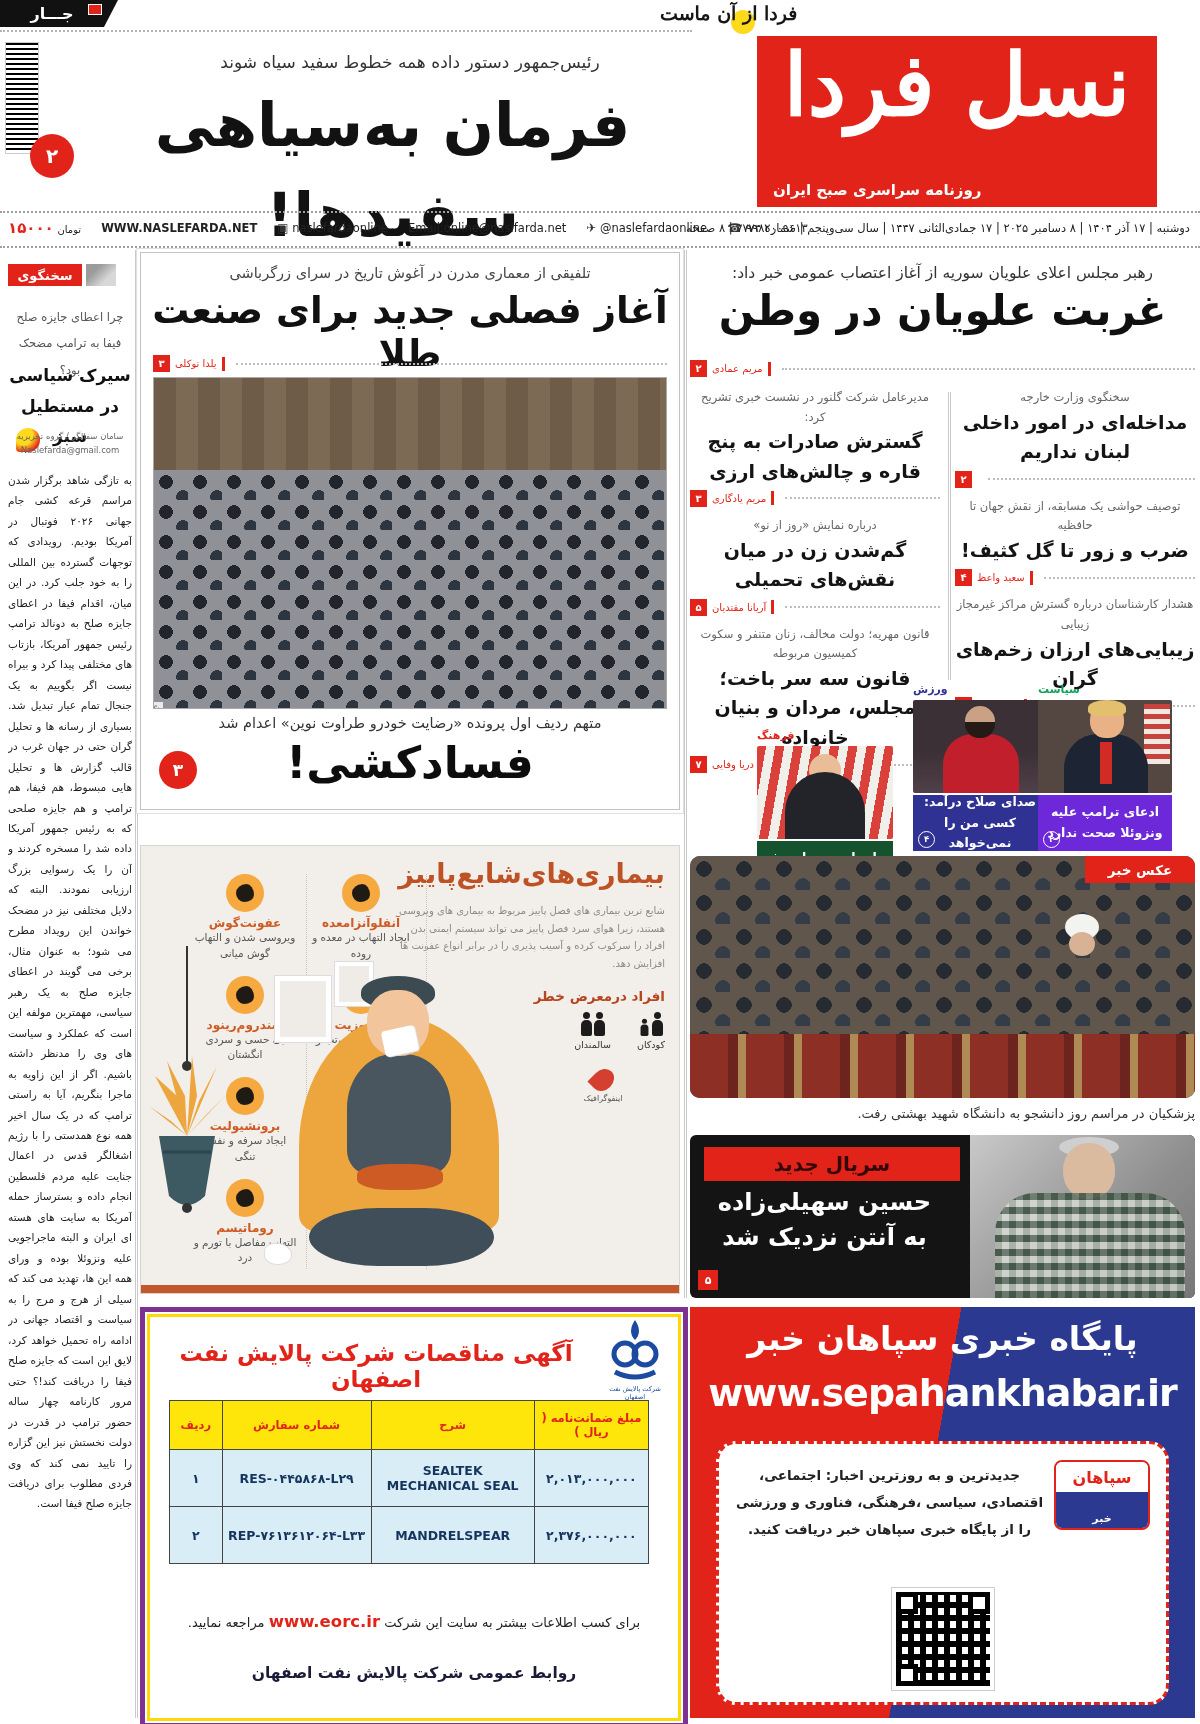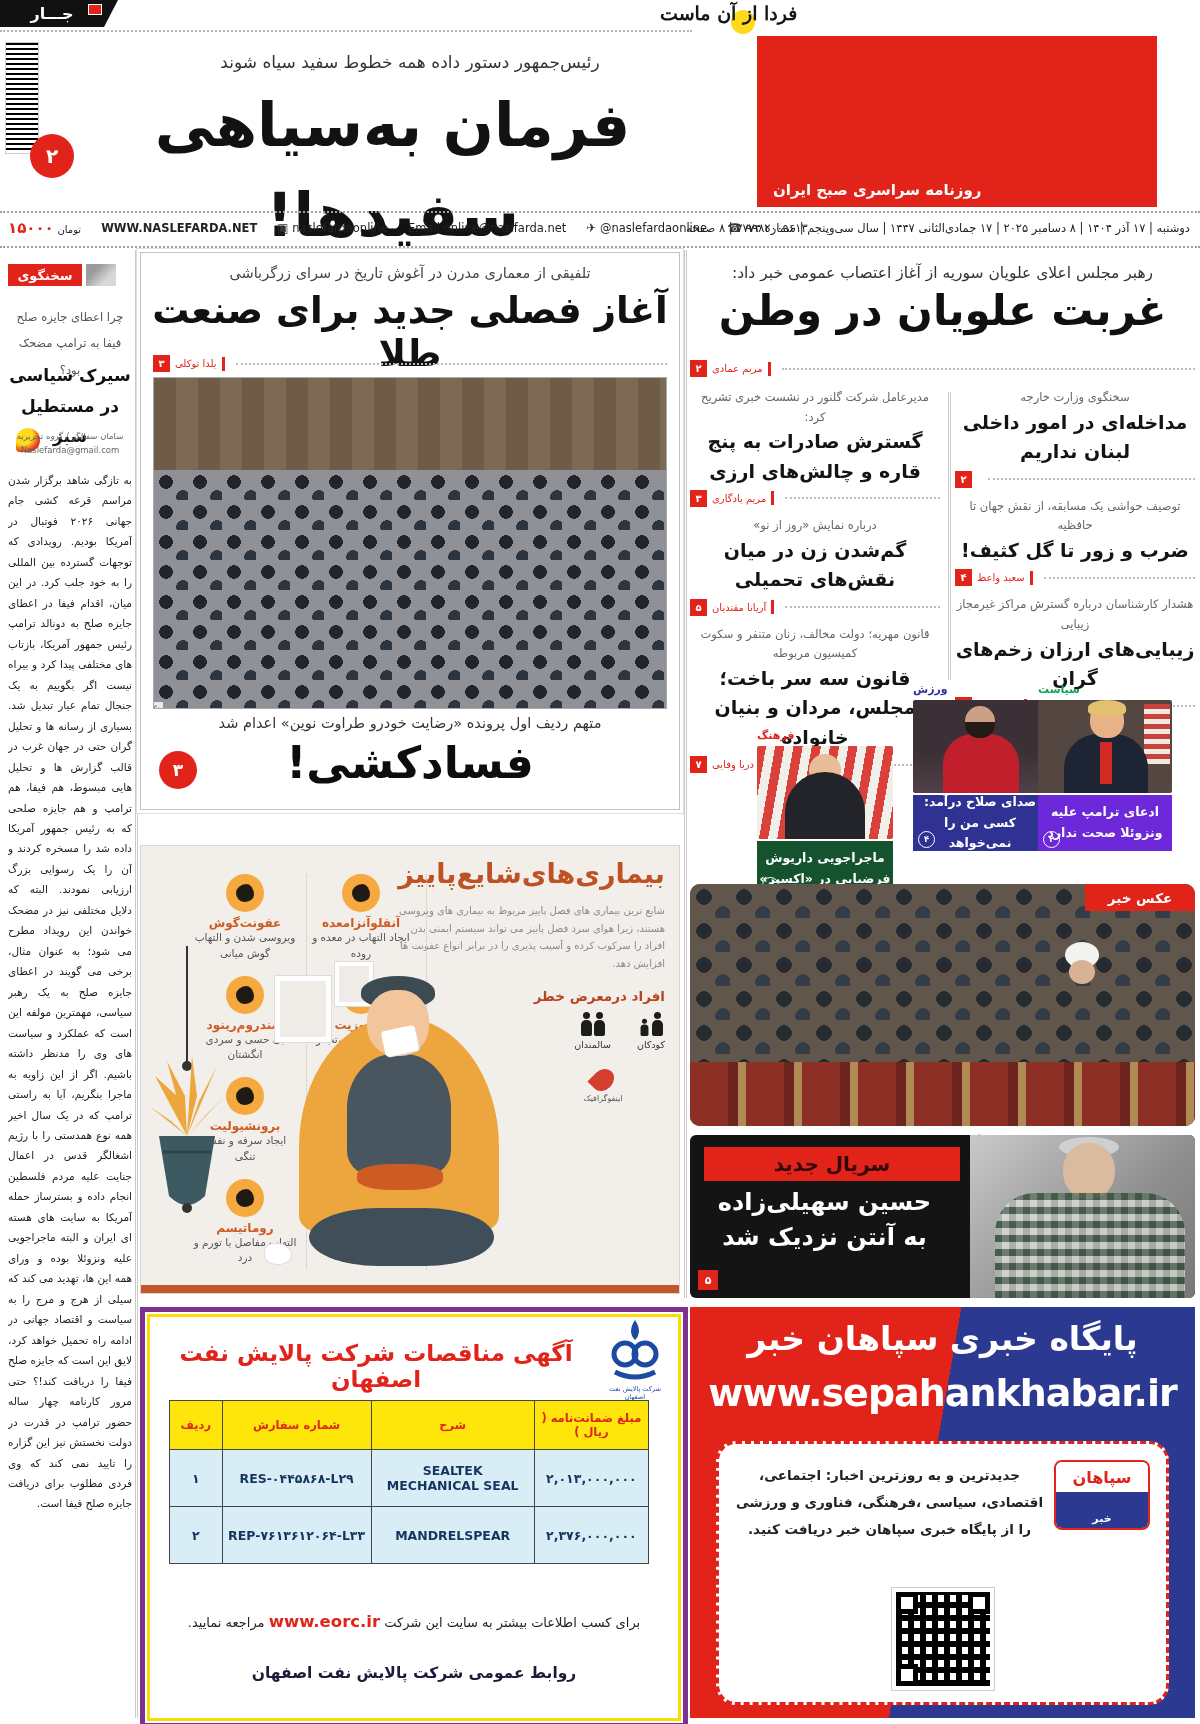--- a/index.html
+++ b/index.html
@@ -93,21 +93,21 @@
   .ph2 .fig{position:absolute;left:30px;top:34px;width:76px;height:62px;border-radius:30px 30px 0 0;background:#c21f2c;}
   .ph2 .head{position:absolute;left:52px;top:6px;width:30px;height:30px;border-radius:50%;background:#caa184;}
   .ph2 .beard{position:absolute;left:52px;top:22px;width:30px;height:16px;border-radius:0 0 14px 14px;background:#241a16;}
   .ph3{background:linear-gradient(180deg,#544741 0 100%);}
   .ph3 .flag{position:absolute;right:2px;top:4px;width:26px;height:60px;background:repeating-linear-gradient(180deg,#c8413c 0 5px,#efe9e2 5px 10px);}
   .ph3 .fig{position:absolute;left:26px;top:34px;width:84px;height:62px;border-radius:34px 34px 0 0;background:#1d2433;}
   .ph3 .tie{position:absolute;left:62px;top:42px;width:12px;height:42px;background:#d02c25;}
   .ph3 .head{position:absolute;left:52px;top:4px;width:34px;height:34px;border-radius:46%;background:#e8b286;}
   .ph3 .hair{position:absolute;left:50px;top:0px;width:38px;height:16px;border-radius:50% 50% 30% 30%;background:#e3c06e;}
   
-  .pnews{left:690px;top:856px;width:505px;height:276px;margin-top:28px;}
+  .pnews{left:690px;top:856px;width:505px;height:276px;}
   .pn-photo{position:absolute;left:0;right:0;top:0;height:242px;border-radius:10px;overflow:hidden;background:#5d5248;}
   .pn-crowd{position:absolute;inset:0;background-color:#60564c;
     background-image:radial-gradient(circle 9px at 14px 13px,#262a31 85%,transparent 86%),
       radial-gradient(circle 9px at 33px 30px,#343c48 85%,transparent 86%);background-size:40px 34px;}
   .pn-seats{position:absolute;left:0;right:0;bottom:0;height:64px;
     background:repeating-linear-gradient(90deg,#8e2f26 0 38px,#6e241e 38px 48px,#b08a54 48px 56px);}
   .pn-turban{position:absolute;right:96px;top:58px;width:34px;height:26px;border-radius:50%;background:#f3f3f0;}
   .pn-face{position:absolute;right:100px;top:76px;width:26px;height:24px;border-radius:50%;background:#d8b294;}
   .pn-label{position:absolute;right:0;top:0;width:110px;height:27px;background:#e2231a;color:#fff;font-size:13.5px;font-weight:bold;
     display:flex;align-items:center;justify-content:center;}
@@ -197,20 +197,21 @@
     <span>جـــار</span>
   </div>
   <div class="abs corner-notch"></div>
   <div class="abs corner-flag"></div>
   <div class="abs dotline" style="left:0;top:30px;width:692px;"></div>
 
   <div class="abs sun"></div>
   <div class="abs slogan">فردا از آن ماست</div>
 
   <div class="abs mast">
+    <div class="mast-title">نسل فردا</div>
     <div class="mast-sub">روزنامه سراسری صبح ایران</div>
   </div>
   <div class="abs barcode"></div>
 
   <div class="abs ctr lead-kicker">رئیس‌جمهور دستور داده همه خطوط سفید سیاه شوند</div>
   <div class="abs ctr bold lead-headline">فرمان به‌سیاهی سفیدها!</div>
   <div class="abs badge lead-badge">۲</div>
 
   <div class="abs infobar">
     <div class="dateline">دوشنبه | ۱۷ آذر ۱۴۰۴ | ۸ دسامبر ۲۰۲۵ | ۱۷ جمادی‌الثانی ۱۴۴۷ | سال سی‌وپنجم | شماره ۷۷۷۴ | ۸ صفحه</div>

